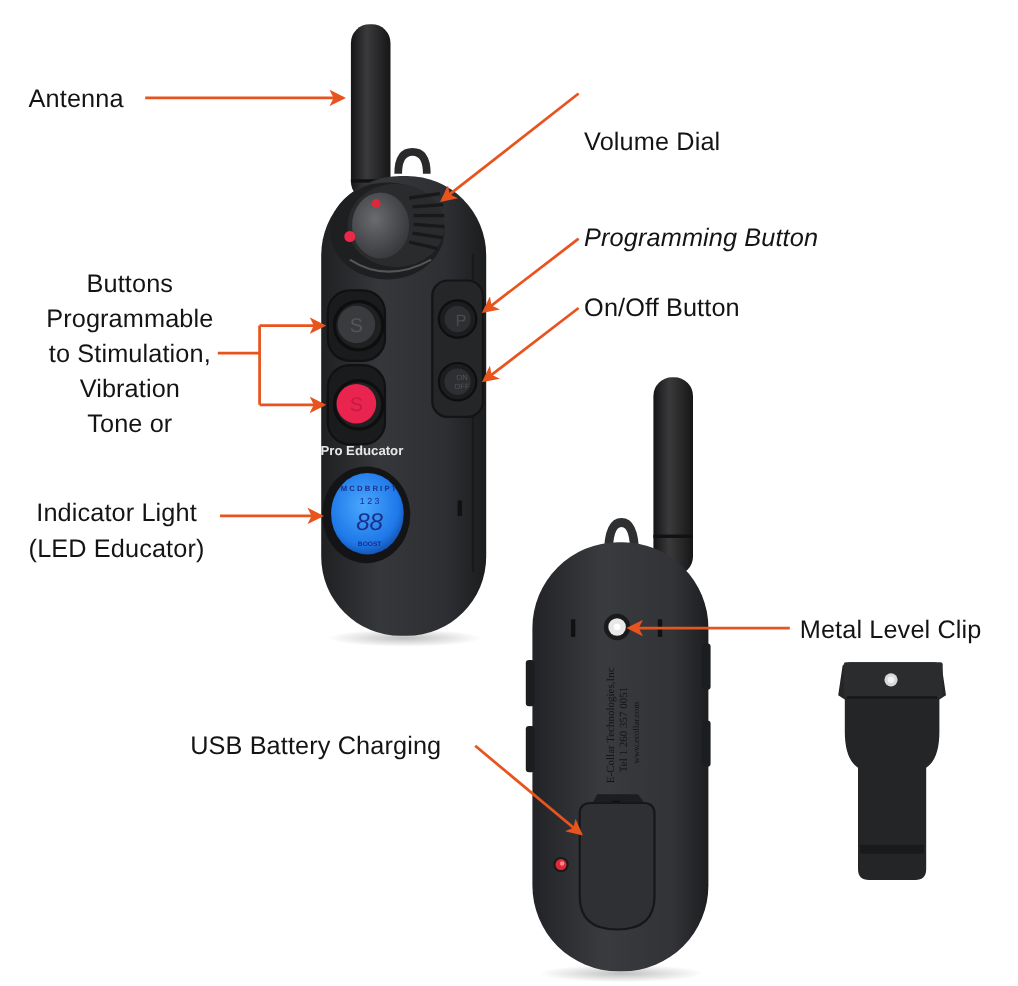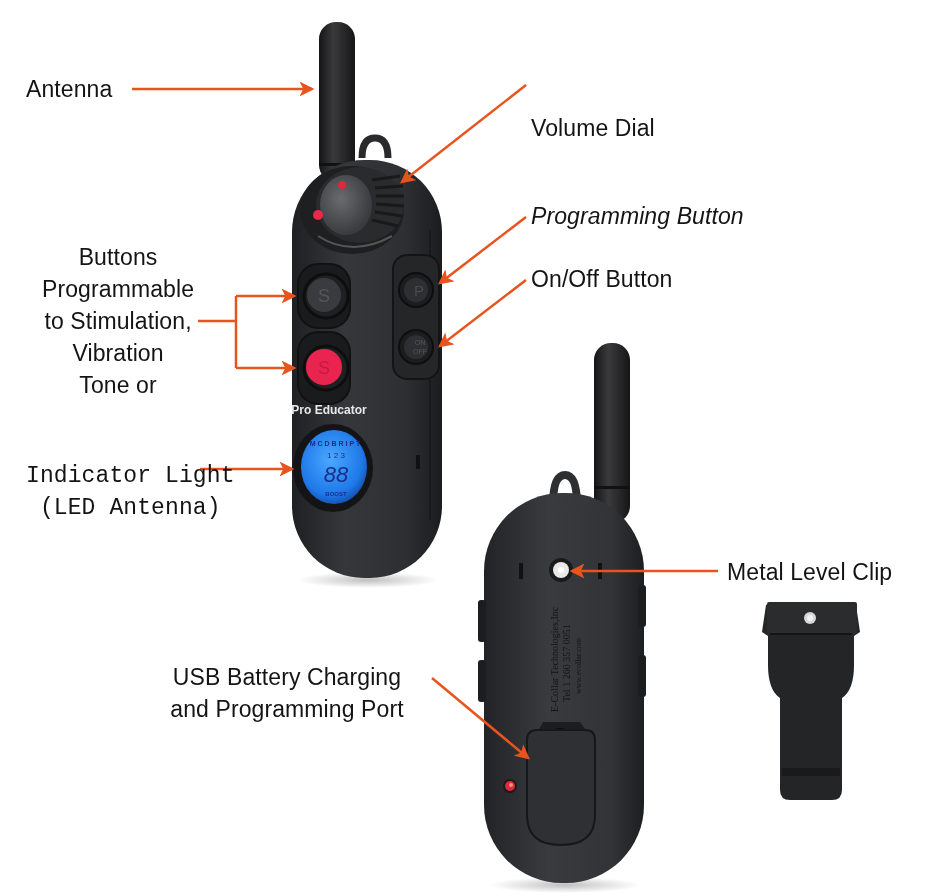--- a/index.html
+++ b/index.html
@@ -204,27 +204,26 @@
   </div>
 
   <div class="label" style="left:42px; top:241px;">
     <span>Buttons</span>
     <span>Programmable</span>
     <span>to Stimulation,</span>
     <span>Vibration</span>
     <span>Tone or</span>
   </div>
 
-  <div class="label" style="left:26px; top:460px;font-family:Liberation Mono, monospace;">
+  <div class="label" style="left:26px; top:450px;">
     <span>Indicator Light</span>
-    <span>(LED Antenna)</span>
+    <span>(LED Educator)</span>
   </div>
 
   <div class="label" style="left:727px; top:556px;">
     <span>Metal Level Clip</span>
   </div>
 
   <div class="label right-align" style="left:150px; top:661px; width:274px;">
     <span>USB Battery Charging</span>
-    <span>and Programming Port</span>
   </div>
 
 </div>
 
 </body></html>

